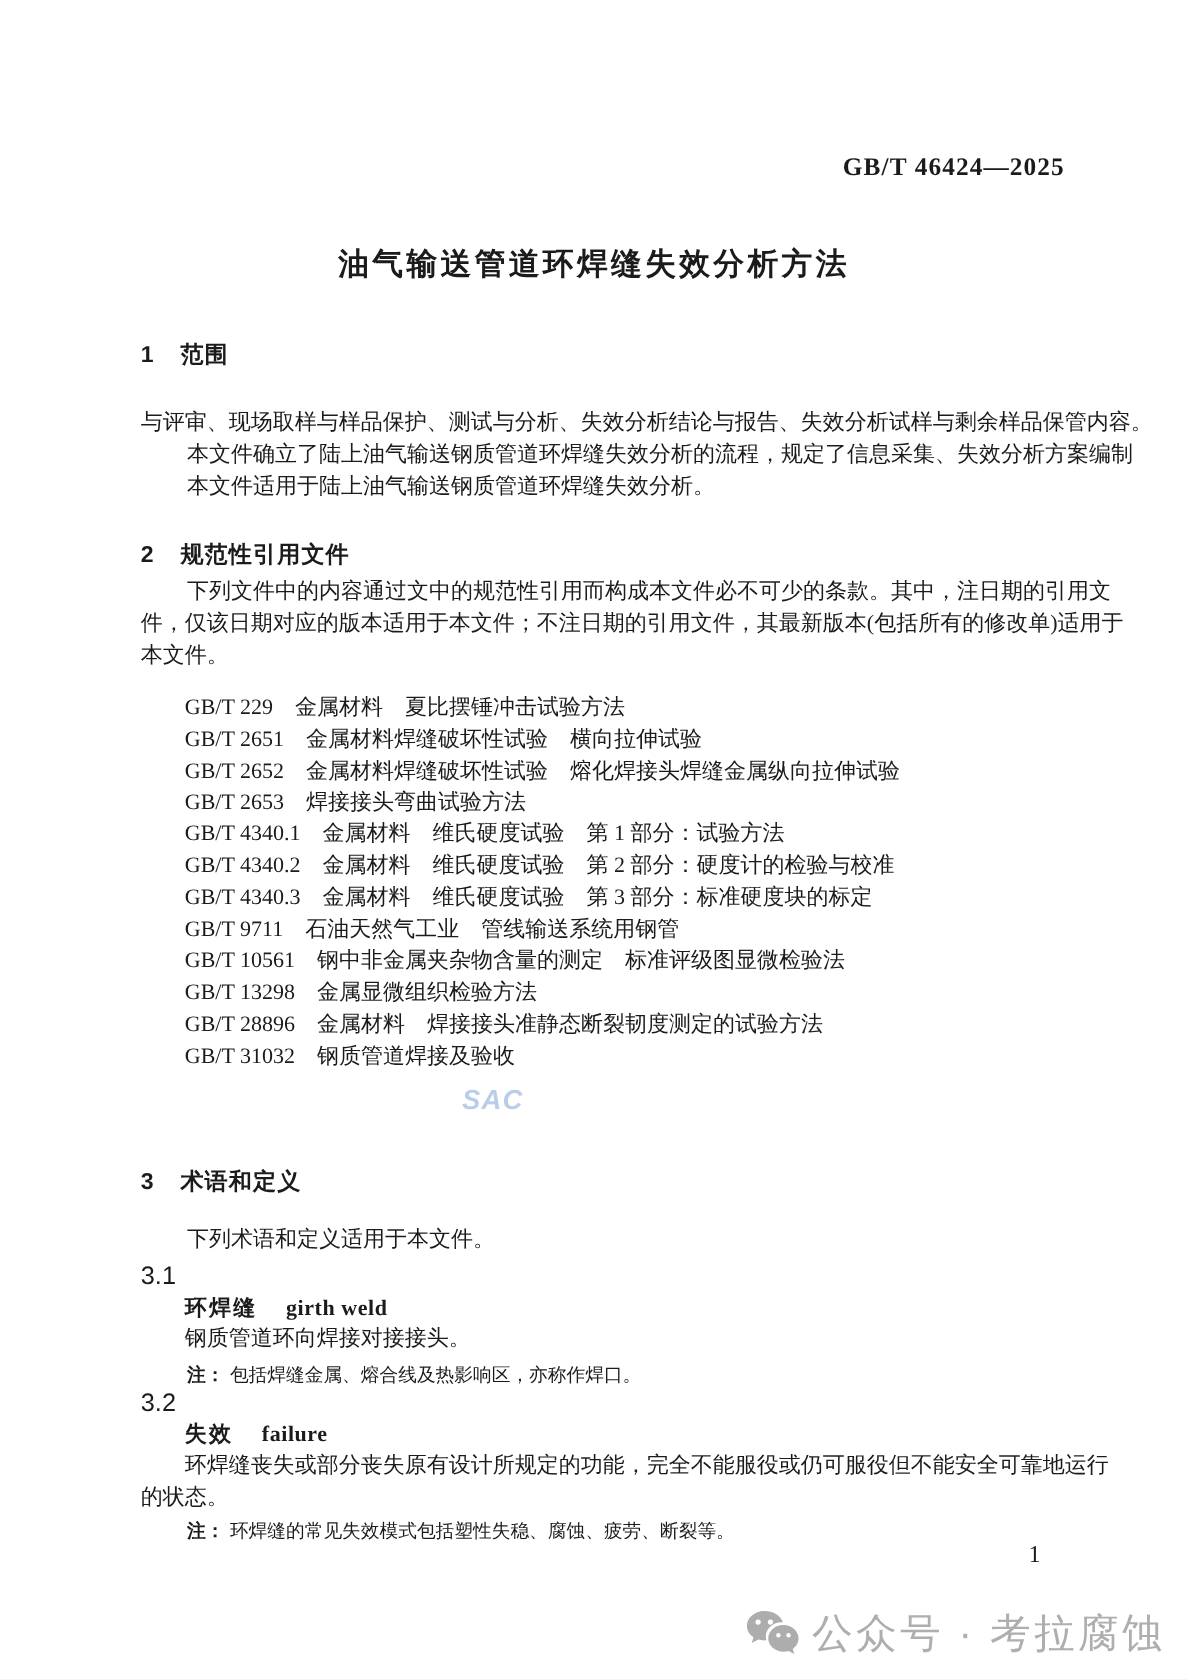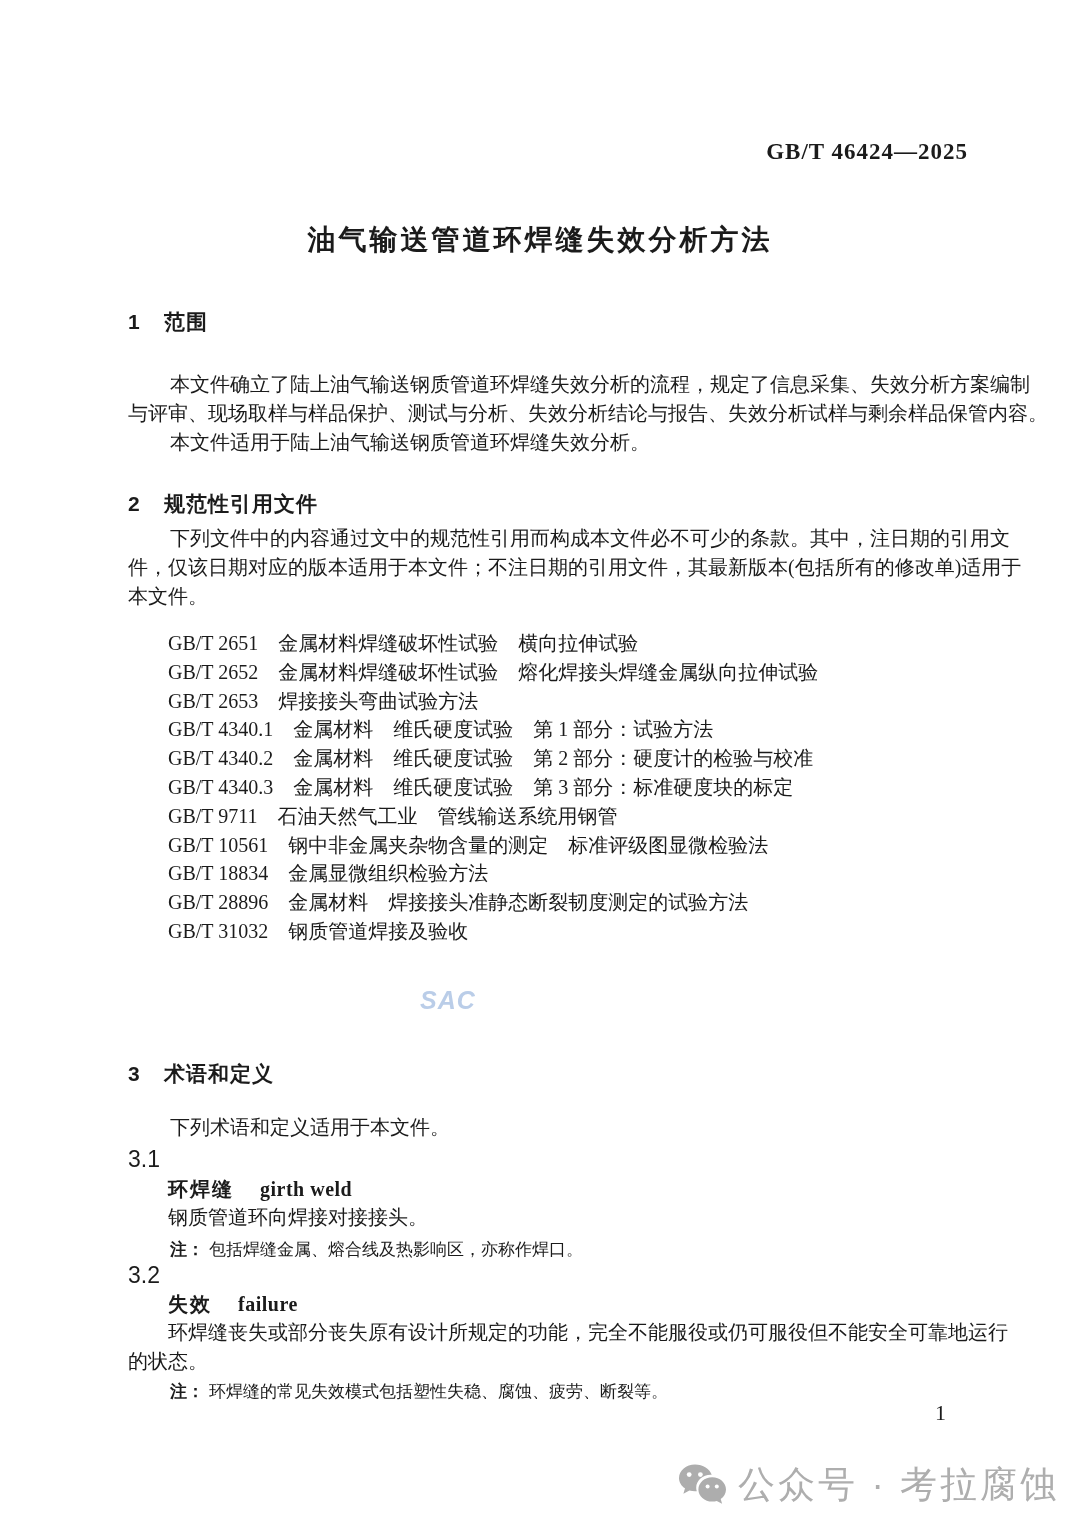--- a/index.html
+++ b/index.html
@@ -120,43 +120,44 @@
   <div class="sac-mark">SAC</div>
 
   <div class="abs std-code">GB/T 46424—2025</div>
 
   <h1 class="doc-title">油气输送管道环焊缝失效分析方法</h1>
 
   <div class="abs sec-heading" style="top:308px">
     <span class="num">1</span><span>范围</span>
   </div>
   <div class="abs body-block" style="top:370px">
+    <div class="line">与评审、现场取样与样品保护、测试与分析、失效分析结论与报告、失效分析试样与剩余样品保管内容。</div>
     <div class="line ind">本文件确立了陆上油气输送钢质管道环焊缝失效分析的流程，规定了信息采集、失效分析方案编制</div>
-    <div class="line">与评审、现场取样与样品保护、测试与分析、失效分析结论与报告、失效分析试样与剩余样品保管内容。</div>
     <div class="line ind">本文件适用于陆上油气输送钢质管道环焊缝失效分析。</div>
   </div>
 
   <div class="abs sec-heading" style="top:490px">
     <span class="num">2</span><span>规范性引用文件</span>
   </div>
   <div class="abs body-block" style="top:524px">
     <div class="line ind">下列文件中的内容通过文中的规范性引用而构成本文件必不可少的条款。其中，注日期的引用文</div>
     <div class="line">件，仅该日期对应的版本适用于本文件；不注日期的引用文件，其最新版本(包括所有的修改单)适用于</div>
     <div class="line">本文件。</div>
   </div>
   <div class="abs ref-block" style="top:629px">
+    <div class="line">GB/T 229　金属材料　夏比摆锤冲击试验方法</div>
     <div class="line">GB/T 2651　金属材料焊缝破坏性试验　横向拉伸试验</div>
     <div class="line">GB/T 2652　金属材料焊缝破坏性试验　熔化焊接头焊缝金属纵向拉伸试验</div>
     <div class="line">GB/T 2653　焊接接头弯曲试验方法</div>
     <div class="line">GB/T 4340.1　金属材料　维氏硬度试验　第 1 部分：试验方法</div>
     <div class="line">GB/T 4340.2　金属材料　维氏硬度试验　第 2 部分：硬度计的检验与校准</div>
     <div class="line">GB/T 4340.3　金属材料　维氏硬度试验　第 3 部分：标准硬度块的标定</div>
     <div class="line">GB/T 9711　石油天然气工业　管线输送系统用钢管</div>
     <div class="line">GB/T 10561　钢中非金属夹杂物含量的测定　标准评级图显微检验法</div>
-    <div class="line">GB/T 18834　金属显微组织检验方法</div>
+    <div class="line">GB/T 13298　金属显微组织检验方法</div>
     <div class="line">GB/T 28896　金属材料　焊接接头准静态断裂韧度测定的试验方法</div>
     <div class="line">GB/T 31032　钢质管道焊接及验收</div>
   </div>
 
   <div class="abs sec-heading" style="top:1060px">
     <span class="num">3</span><span>术语和定义</span>
   </div>
   <div class="abs body-block" style="top:1113px">
     <div class="line ind">下列术语和定义适用于本文件。</div>
   </div>

